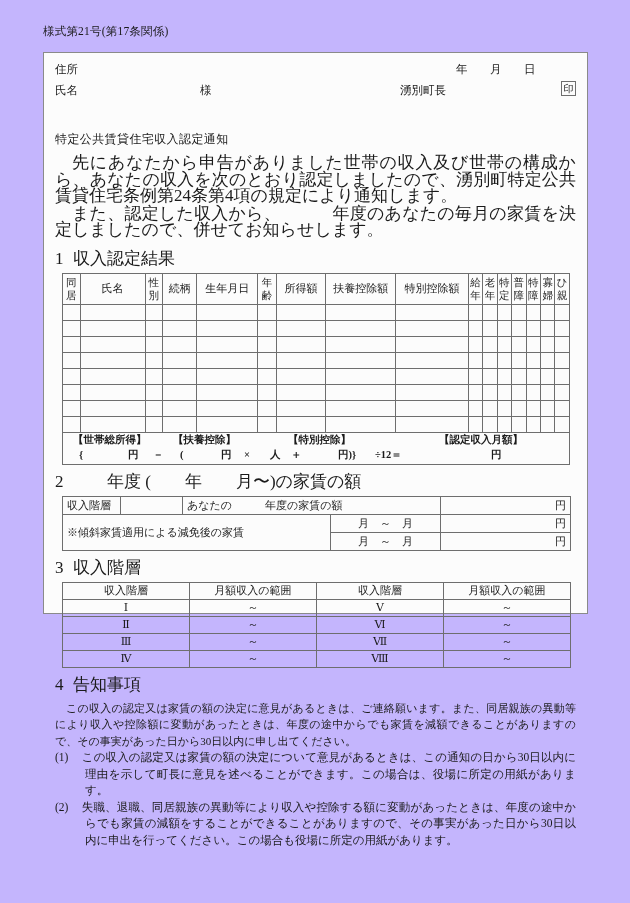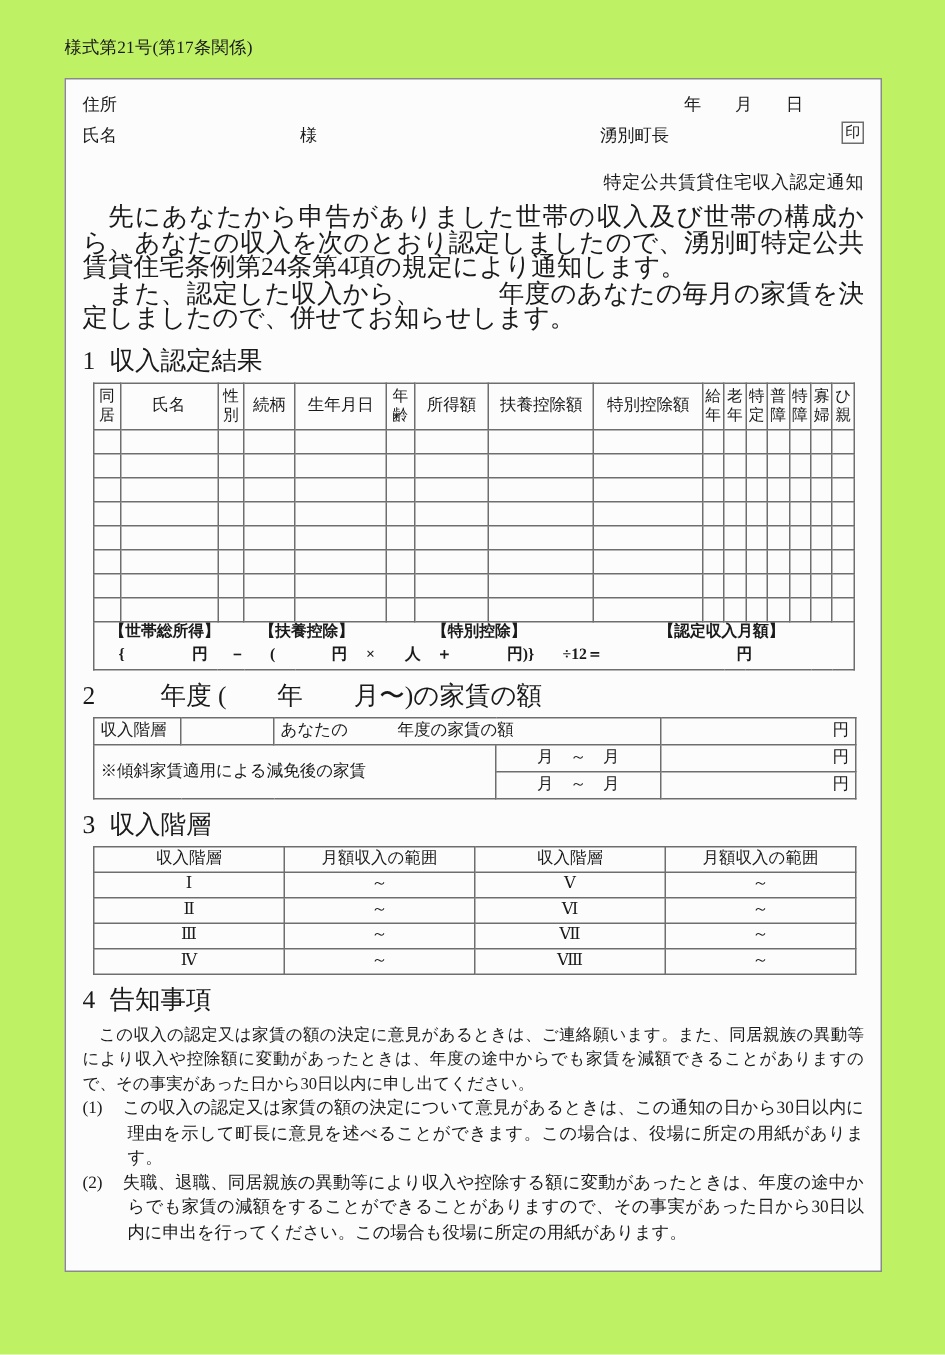--- a/index.html
+++ b/index.html
@@ -13,36 +13,36 @@
     font-family: "Liberation Serif", "DejaVu Serif", serif;
     color: #1a1a1a;
     position: relative;
     overflow: hidden;
   }
   .page {
     position: absolute;
     left: 0; top: 0;
     width: 630px;
     height: 903px;
-    background: #bef264;
+    background: #c4b5fd;
   }
   .form-no {
     position: absolute;
     left: 43px;
     top: 24px;
     font-size: 11.5px;
     letter-spacing: 0.2px;
     white-space: nowrap;
   }
   .frame {
     position: absolute;
     left: 43px;
     top: 52px;
     width: 545px;
-    height: 796px;
+    height: 562px;
     border: 1.2px solid #8a8a8a;
     box-sizing: border-box;
     background: #fcfcfc;
   }
   .inner {
     position: absolute;
     left: 11px;
     top: 8px;
     width: 521px;
   }
@@ -71,22 +71,22 @@
     width: 15px;
     height: 15px;
     border: 1px solid #6e6e6e;
     font-size: 10px;
     line-height: 14px;
     text-align: center;
     box-sizing: border-box;
   }
   
   .doc-title {
-    margin-top: 10px;
-    text-align: right;
+    margin-top: 28px;
+    text-align: left;
     font-size: 12px;
     letter-spacing: 0.4px;
   }
   .para {
     margin-top: 7px;
     font-size: 17px;
     line-height: 16.5px;
     text-align: justify;
     text-indent: 1em;
   }

